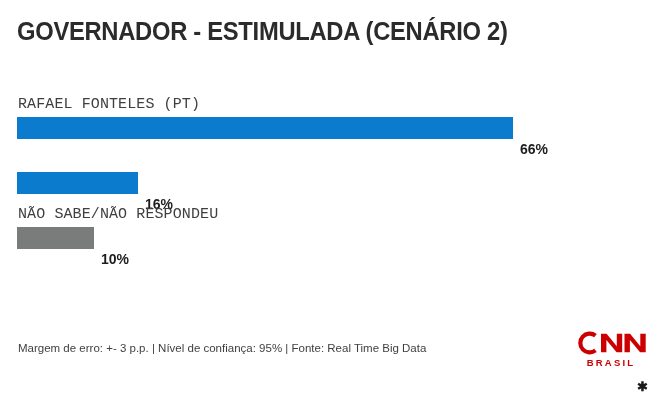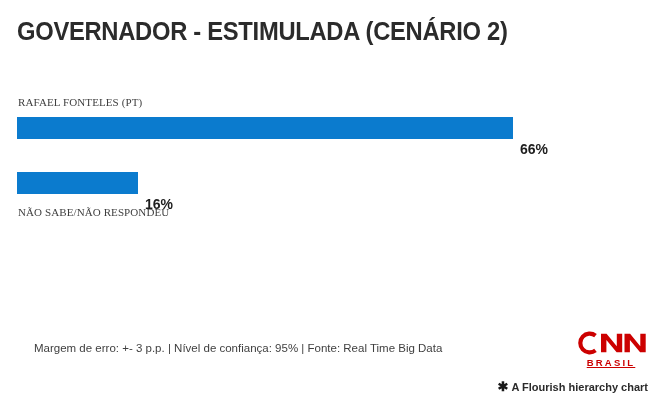--- a/index.html
+++ b/index.html
@@ -44,25 +44,25 @@
     width: 665px;
   }
   .bar-row {
     position: relative;
     height: 55px;
   }
   .bar-label {
     position: absolute;
     left: 18px;
     top: 0px;
-    font-size: 11px;
+    font-size: 15px;
     color: #3f3f3f;
     letter-spacing: 0.1px;
     white-space: nowrap;
-    font-family: Liberation Serif, serif;
+    font-family: Liberation Mono, monospace;
   }
   .bar-track {
     position: absolute;
     left: 17px;
     top: 21px;
     height: 22px;
     width: 631px;
   }
   .bar-fill {
     position: absolute;
@@ -83,41 +83,39 @@
 
   
   .footer-note {
     position: absolute;
     left: 18px;
     top: 342px;
     font-size: 11.5px;
     color: #3f3f3f;
     white-space: nowrap;
     font-family: "Liberation Sans", sans-serif;
-    margin-left: 16px;
   }
 
   .logo {
     position: absolute;
     right: 17px;
     top: 330px;
     width: 74px;
     text-align: center;
     user-select: none;
   }
   .logo svg { display: block; }
   .logo-sub {
     margin-top: 1px;
     font-size: 9.5px;
     font-weight: 700;
     letter-spacing: 2.2px;
     color: #cc0000;
     text-align: center;
     font-family: "Liberation Sans", sans-serif;
-    text-decoration: underline;
   }
 
   .flourish-credit {
     position: absolute;
     right: 17px;
     top: 380px;
     font-size: 11px;
     font-weight: 700;
     color: #2b2b2b;
     display: flex;
@@ -152,20 +150,24 @@
     <div class="bar-row">
       <div class="bar-track">
         <div class="bar-fill" id="fill-1" style="width: 121px; background: rgb(11, 123, 206);"></div>
         <div class="bar-value" id="val-1" style="left: 128px; text-align: center;">16%</div>
       </div>
     </div>
 
 
     <div class="bar-row">
       <div class="bar-label">NÃO SABE/NÃO RESPONDEU</div>
+      <div class="bar-track">
+        <div class="bar-fill" id="fill-3" style="width: 77px; background: rgb(122, 124, 124);"></div>
+        <div class="bar-value" id="val-3" style="left: 84px;">10%</div>
+      </div>
     </div>
 
   </div>
 
   <div class="footer-note">Margem de erro: +- 3 p.p. | Nível de confiança: 95% | Fonte: Real Time Big Data</div>
 
   <div class="logo">
     <svg width="74" height="26" viewBox="0 0 74 26">
       <g fill="none" stroke="#cc0000" stroke-width="4.2">
         <path d="M21.5 5.6 A9.4 9.4 0 1 0 21.5 20.4"></path>
@@ -173,16 +175,15 @@
       <g fill="#cc0000">
         <path d="M27 3.8 h5.6 l10.2 12.4 V3.8 h5.4 V22.2 h-5.6 L32.4 9.9 V22.2 H27 Z"></path>
         <path d="M50.5 3.8 h5.6 l10.2 12.4 V3.8 h5.4 V22.2 h-5.6 L55.9 9.9 V22.2 h-5.4 Z"></path>
       </g>
     </svg>
     <div class="logo-sub">BRASIL</div>
   </div>
 
   <div class="flourish-credit">
     <span class="flourish-star">✱</span>
-    <span>A Flourish hierarchy chart</span>
   </div>
 
 </div>
 
 </body></html>

